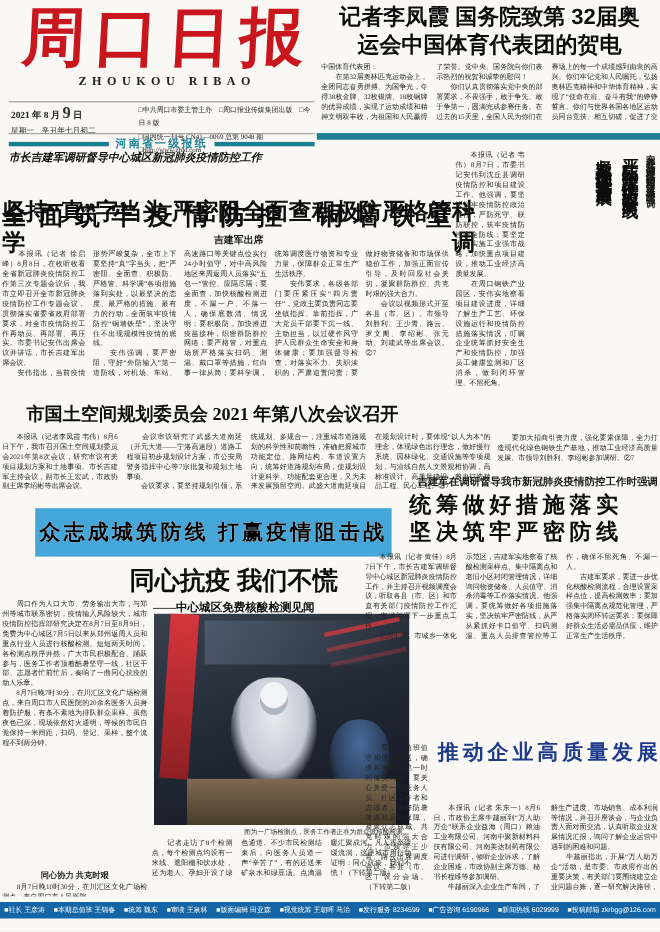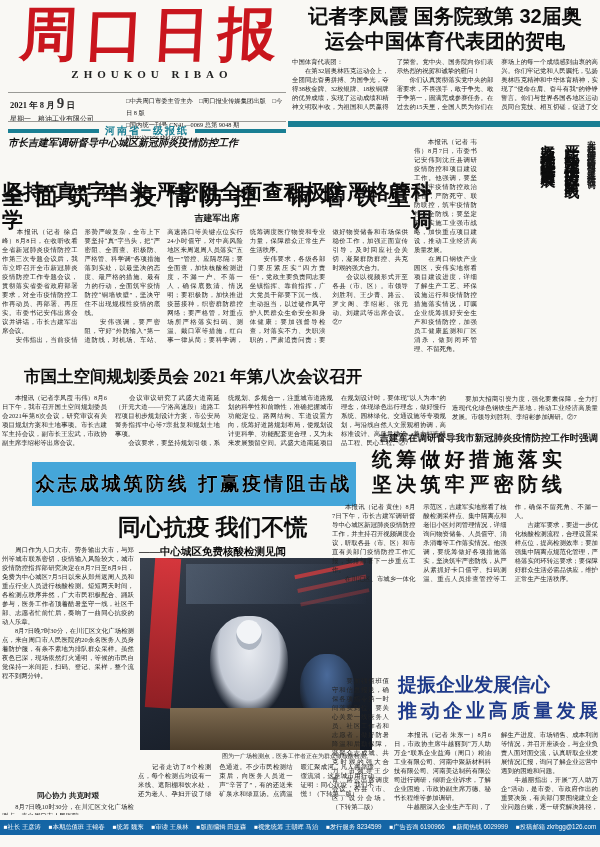--- a/index.html
+++ b/index.html
@@ -39,21 +39,21 @@
     <div class="pinyin" style="margin-top:4px;">ZHOUKOU RIBAO</div>
   </div>
   <div class="abs hairline" style="left:8px;top:92px;width:278px;"></div>
 
   <div class="abs" style="left:10px;top:95px;width:112px;">
     <div style="font-size:8.5px;font-weight:bold;">
       <span>2021 年 8 月</span>
       <span style="font-size:15px;color:#333;">9</span>
       <span>日</span>
     </div>
-    <div style="font-size:7px;margin-top:2px;">星期一　粮油工业有限公司</div>
+    <div style="font-size:7px;margin-top:2px;">星期一　辛丑年七月初二</div>
   </div>
   <div class="abs" style="left:126px;top:95px;width:162px;font-size:6.3px;line-height:12px;">
     <div>□中共周口市委主管主办　□周口报业传媒集团出版　□今日 8 版</div>
     <div>□国内统一刊号 CN41—0069 总第 9048 期　□http://www.zhld.com</div>
   </div>
   <div class="abs hairline" style="left:8px;top:121px;width:278px;"></div>
 
   <div class="abs" style="left:8px;top:124px;width:278px;display:flex;align-items:center;gap:6px;">
     <div style="flex:1;height:4px;background:var(--teal);"></div>
     <div style="color:var(--teal);font-weight:bold;font-size:10px;letter-spacing:2px;">河南省一级报纸</div>
@@ -121,21 +121,20 @@
   <div class="abs serif-head stretch" style="left:372px;top:447px;width:190px;font-size:20px;line-height:25px;">
     <div>统筹做好措施落实</div>
     <div>坚决筑牢严密防线</div>
   </div>
   <div class="abs body-text cols3" style="left:332px;top:502px;width:266px;height:168px;">　　本报讯（记者 黄佳）8月7日下午，市长吉建军调研督导中心城区新冠肺炎疫情防控工作，并主持召开视频调度会议，听取各县（市、区）和市直有关部门疫情防控工作汇报，安排部署下一步重点工作。
 　　在川汇区、市城乡一体化示范区，吉建军实地察看了核酸检测采样点、集中隔离点和老旧小区封闭管理情况，详细询问物资储备、人员值守、消杀消毒等工作落实情况。他强调，要统筹做好各项措施落实，坚决筑牢严密防线，从严从紧抓好卡口值守、扫码测温、重点人员排查管控等工作，确保不留死角、不漏一人。
 　　吉建军要求，要进一步优化核酸检测流程，合理设置采样点位，提高检测效率；要加强集中隔离点规范化管理，严格落实闭环转运要求；要保障好群众生活必需品供应，维护正常生产生活秩序。</div>
   <div class="abs body-text" style="left:332px;top:676px;width:57px;height:139px;">　　要加强值班值守和信息报送，确保各项指令第一时间落实到位。要关心关爱一线医务人员、社区工作者和志愿者，做好防暑降温和后勤保障，凝聚众志成城、共克时艰的强大合力。市领导王少青、路云出席调度会议，各县（市、区）设分会场。（下转第二版）</div>
 
   <div class="abs serif-head" style="left:398px;top:672px;width:200px;color:var(--navy);font-size:19px;line-height:26px;">
-    <div>提振企业发展信心</div>
     <div class="stretch">推动企业高质量发展</div>
   </div>
   <div class="abs body-text cols2" style="left:394px;top:730px;width:204px;height:85px;">　　本报讯（记者 朱东一）8月6日，市政协主席牛越丽到“万人助万企”联系企业益海（周口）粮油工业有限公司、河南中聚新材料科技有限公司、河南美达制药有限公司进行调研，倾听企业诉求，了解企业困难，市政协副主席万德、秘书长程维等参加调研。
 　　牛越丽深入企业生产车间，了解生产进度、市场销售、成本利润等情况，并召开座谈会，与企业负责人面对面交流，认真听取企业发展情况汇报，询问了解企业运营中遇到的困难和问题。
 　　牛越丽指出，开展“万人助万企”活动，是市委、市政府作出的重要决策，有关部门要围绕建立企业问题台账，逐一研究解决路径，做到件件有着落、事事有回音；要针对融资、用工、用地等共性问题，加强政策集成，提升服务效能，助力企业转型升级、延链补链强链，推动企业高质量发展。②7</div>
 
   <div class="abs footer-bar" style="left:0;top:820px;width:600px;height:15px;">
       <span>■社长 王彦涛</span>
       <span>■本期总值班 王锦春</span>
       <span>■统筹 魏东</span>

